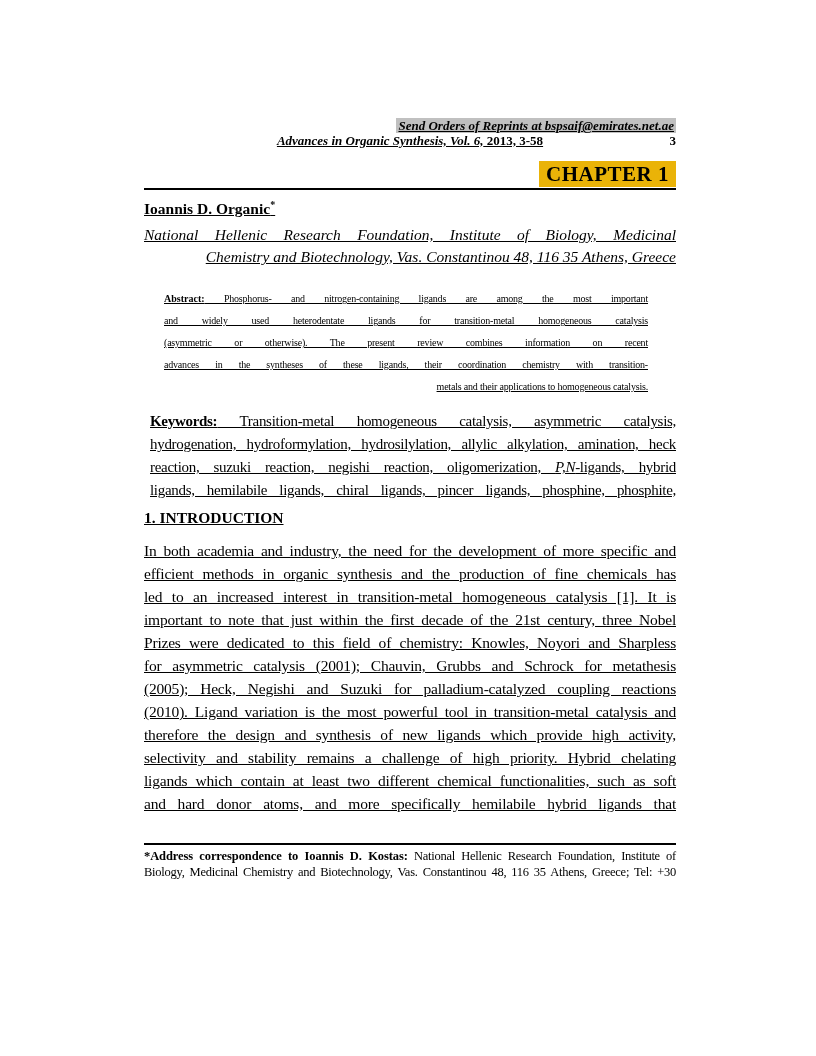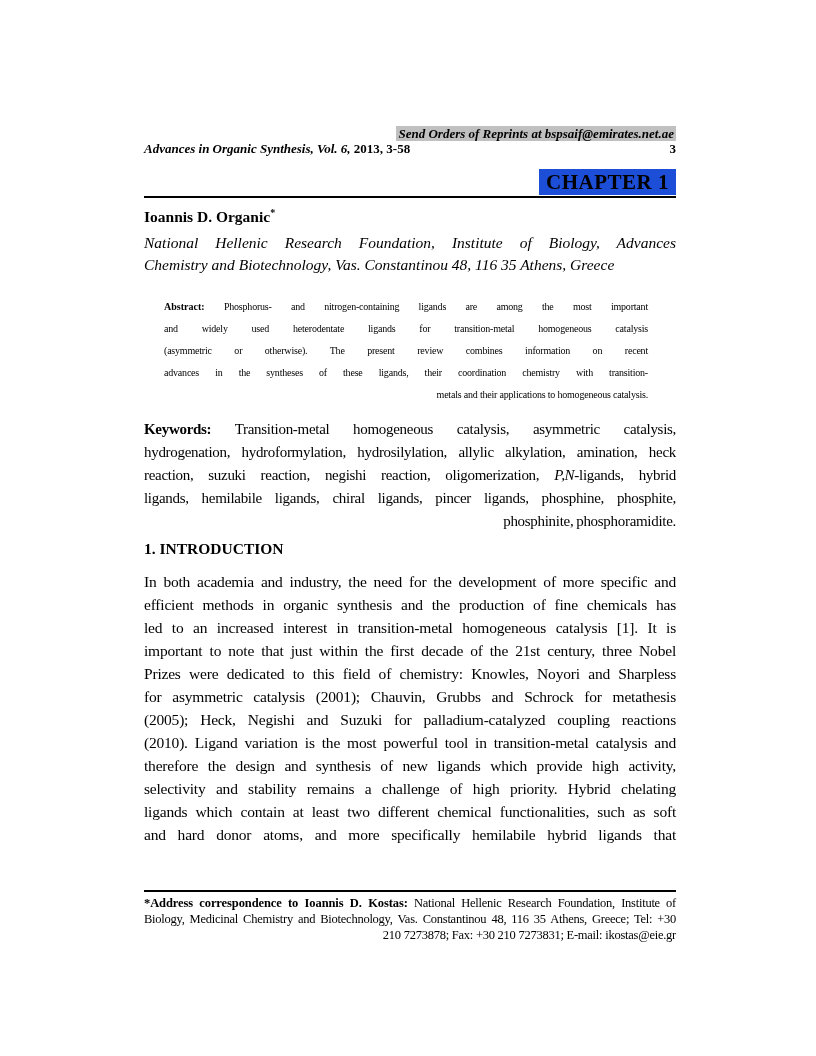--- a/index.html
+++ b/index.html
@@ -1,55 +1,55 @@
 <!DOCTYPE html>
 <html><head>
 <meta charset="utf-8">
 <style>
   html,body{margin:0;padding:0;background:#ffffff;}
   .page{position:relative;width:816px;height:1056px;background:#ffffff;overflow:hidden;
         font-family:"Liberation Serif","DejaVu Serif",serif;color:#000;}
-  .content{position:absolute;left:144px;top:12px;width:532px;}
+  .content{position:absolute;left:144px;top:4px;width:532px;text-decoration:underline;}
 
   .hdr1{margin-top:114px;font-size:13px;line-height:15px;text-align:right;}
   .hl{background:#c0c0c0;font-weight:bold;font-style:italic;padding:0 2px;}
-  .hdr2{position:relative;margin-top:0;font-size:13px;line-height:15px;text-align:left;font-weight:bold;}
+  .hdr2{position:relative;margin-top:0;font-size:13px;line-height:15px;text-align:center;font-weight:bold;}
   .hdr2 .it{font-style:italic;}
   .pageno{position:absolute;right:0;top:0;font-weight:bold;font-style:normal;}
 
   .chapter-row{margin-top:13px;text-align:right;}
-  .chapter-box{display:inline-block;background:#1d4ed8;font-weight:bold;font-size:21px;
+  .chapter-box{display:inline-block;background:#eab308;font-weight:bold;font-size:21px;
                line-height:24px;padding:1px 7px;letter-spacing:0.5px;}
   .rule{margin-top:1px;border-top:2px solid #000;height:0;}
 
   .title{margin-top:11px;font-size:18px;line-height:26px;font-weight:bold;text-align:justify;letter-spacing:-0.1px;}
   .title .it{font-style:italic;}
   .nowrap{white-space:nowrap;}
 
   .author{margin-top:5px;font-size:15.5px;line-height:19px;font-weight:bold;}
   .author sup{font-size:10px;}
 
   .affil{font-size:15.5px;line-height:22px;font-style:italic;}
   .affil-l1{margin-top:6px;text-align:justify;text-align-last:justify;white-space:nowrap;}
-  .affil-l2{text-align:left;}
+  .affil-l2{text-align:right;}
 
   .abstract{margin-top:20px;margin-left:20px;margin-right:28px;font-size:10px;line-height:22px;letter-spacing:-0.2px;}
   .abstract b{letter-spacing:0;}
   .jlines{white-space:pre-line;text-align:justify;text-align-last:justify;}
   .lastline{text-align:right;}
 
-  .keywords{margin-top:12px;font-size:15px;line-height:23px;letter-spacing:-0.3px;word-spacing:-0.6px;}
+  .keywords{margin-top:12px;font-size:15px;line-height:23px;letter-spacing:-0.3px;word-spacing:-0.6px;margin-left:6px;}
   .keywords .it{font-style:italic;}
 
   .sec-heading{margin-top:6px;font-size:15.5px;line-height:19px;font-weight:bold;margin-bottom:12px;}
 
   .bodytext{margin-top:9px;font-size:15.5px;line-height:23px;letter-spacing:-0.2px;word-spacing:-0.5px;
             white-space:pre-line;text-align:justify;text-align-last:justify;}
 
-  .bottom{position:absolute;left:144px;top:890px;width:532px;}
+  .bottom{position:absolute;left:144px;top:843px;width:532px;}
   .fn-rule{border-top:2px solid #000;height:0;}
   .footnote{margin-top:3px;font-size:12.5px;line-height:16px;letter-spacing:-0.25px;}
   .footnote b{letter-spacing:-0.1px;}
   .footer{margin-top:11px;text-align:center;font-size:13px;line-height:17px;font-weight:bold;}
 </style>
 </head>
 <body>
 
 <div class="page">
   <div class="content">
@@ -65,38 +65,37 @@
 
     <div class="chapter-row">
       <span class="chapter-box">CHAPTER 1</span>
     </div>
     <div class="rule"></div>
 
 
     <div class="author"><span>Ioannis D. Organic</span><sup>*</sup></div>
 
     <div class="affil">
-      <div class="affil-l1">National Hellenic Research Foundation, Institute of Biology, Advances</div>
+      <div class="affil-l1">National Hellenic Research Foundation, Institute of Biology, Medicinal</div>
       <div class="affil-l2">Chemistry and Biotechnology, Vas. Constantinou 48, 116 35 Athens, Greece</div>
     </div>
 
     <div class="abstract">
       <div class="jlines"><b>Abstract:</b><span> Phosphorus- and nitrogen-containing ligands are among the most important
 and widely used heterodentate ligands for transition-metal homogeneous catalysis
 (asymmetric or otherwise). The present review combines information on recent
 advances in the syntheses of these ligands, their coordination chemistry with transition-</span></div>
       <div class="lastline">metals and their applications to homogeneous catalysis.</div>
     </div>
 
     <div class="keywords">
       <div class="jlines"><b>Keywords:</b><span> Transition-metal homogeneous catalysis, asymmetric catalysis,
 hydrogenation, hydroformylation, hydrosilylation, allylic alkylation, amination, heck
 reaction, suzuki reaction, negishi reaction, oligomerization, </span><span class="it">P,N</span><span>-ligands, hybrid
 ligands, hemilabile ligands, chiral ligands, pincer ligands, phosphine, phosphite,</span></div>
-      <div class="lastline">phosphinite, phosphoramidite.</div>
     </div>
 
     <h2 class="sec-heading">1. INTRODUCTION</h2>
 
     <div class="bodytext">In both academia and industry, the need for the development of more specific and
 efficient methods in organic synthesis and the production of fine chemicals has
 led to an increased interest in transition-metal homogeneous catalysis [1]. It is
 important to note that just within the first decade of the 21st century, three Nobel
 Prizes were dedicated to this field of chemistry: Knowles, Noyori and Sharpless
 for asymmetric catalysis (2001); Chauvin, Grubbs and Schrock for metathesis
@@ -107,16 +106,15 @@
 ligands which contain at least two different chemical functionalities, such as soft
 and hard donor atoms, and more specifically hemilabile hybrid ligands that</div>
 
   </div>
 
   <div class="bottom">
     <div class="fn-rule"></div>
     <div class="footnote">
       <div class="jlines"><b>*Address correspondence to Ioannis D. Kostas:</b><span> National Hellenic Research Foundation, Institute of
 Biology, Medicinal Chemistry and Biotechnology, Vas. Constantinou 48, 116 35 Athens, Greece; Tel: +30</span></div>
-      <div class="lastline">210 7273878; Fax: +30 210 7273831; E-mail: ikostas@eie.gr</div>
     </div>
   </div>
 </div>
 
 </body></html>

